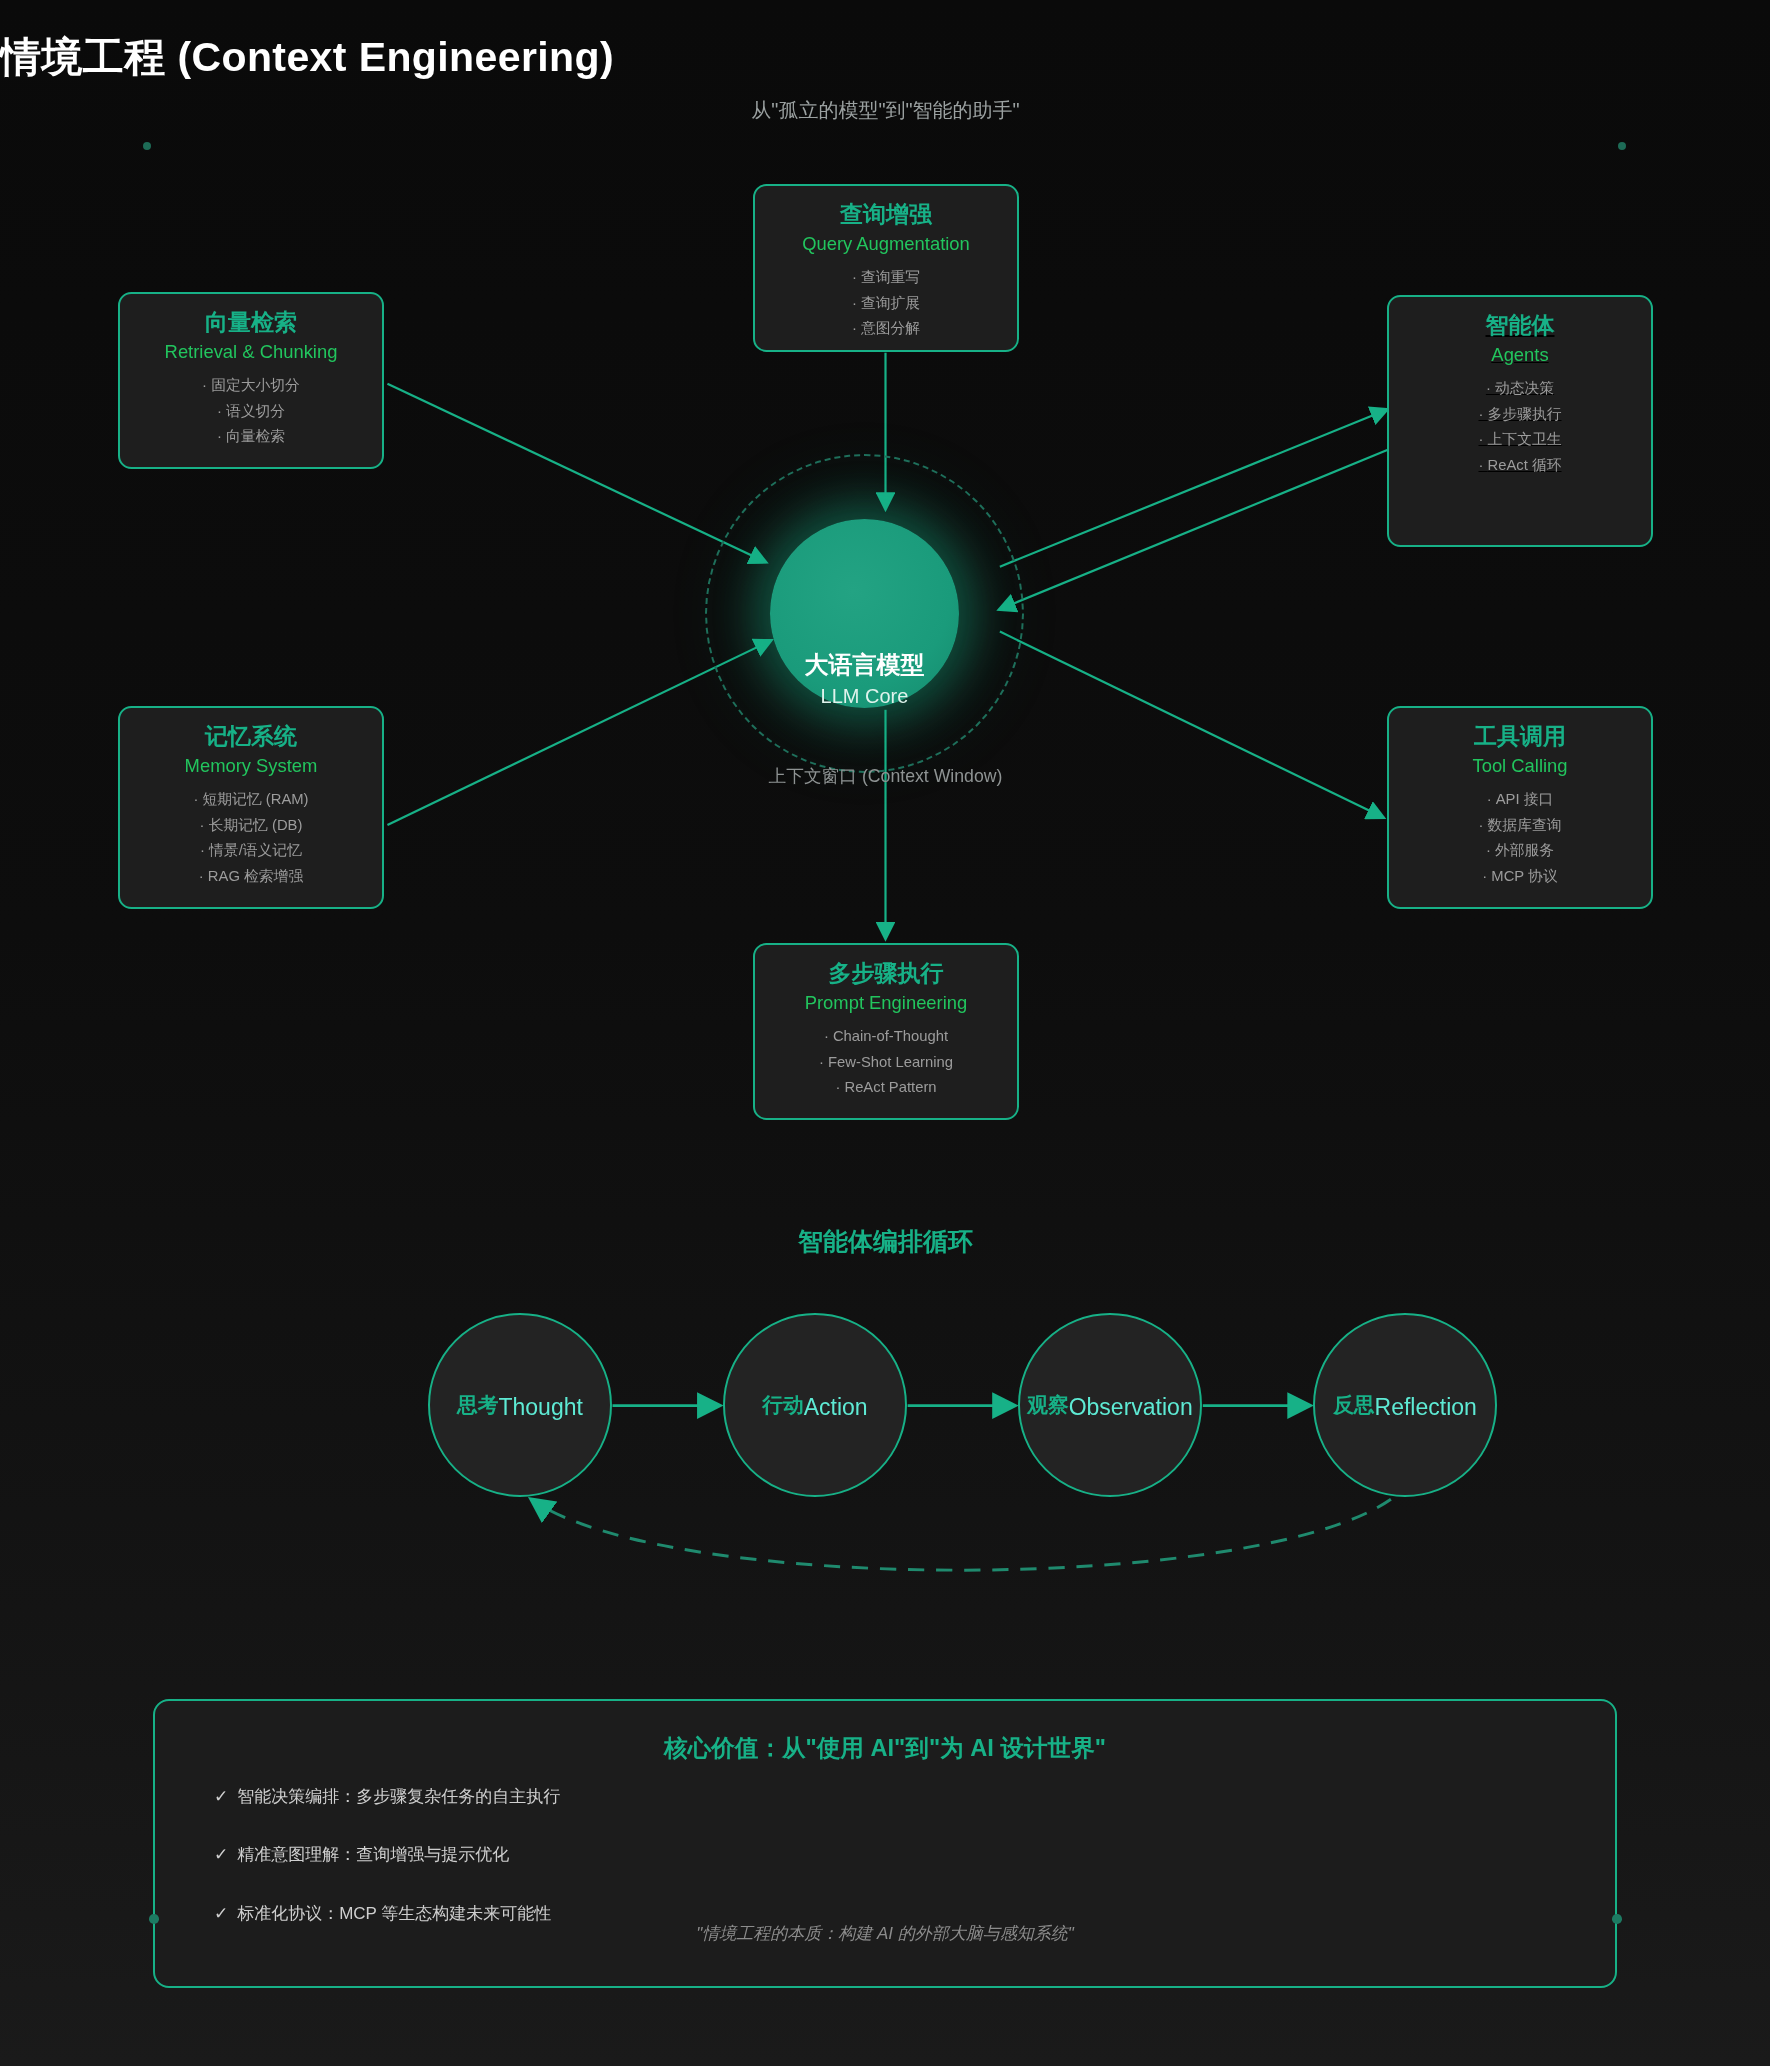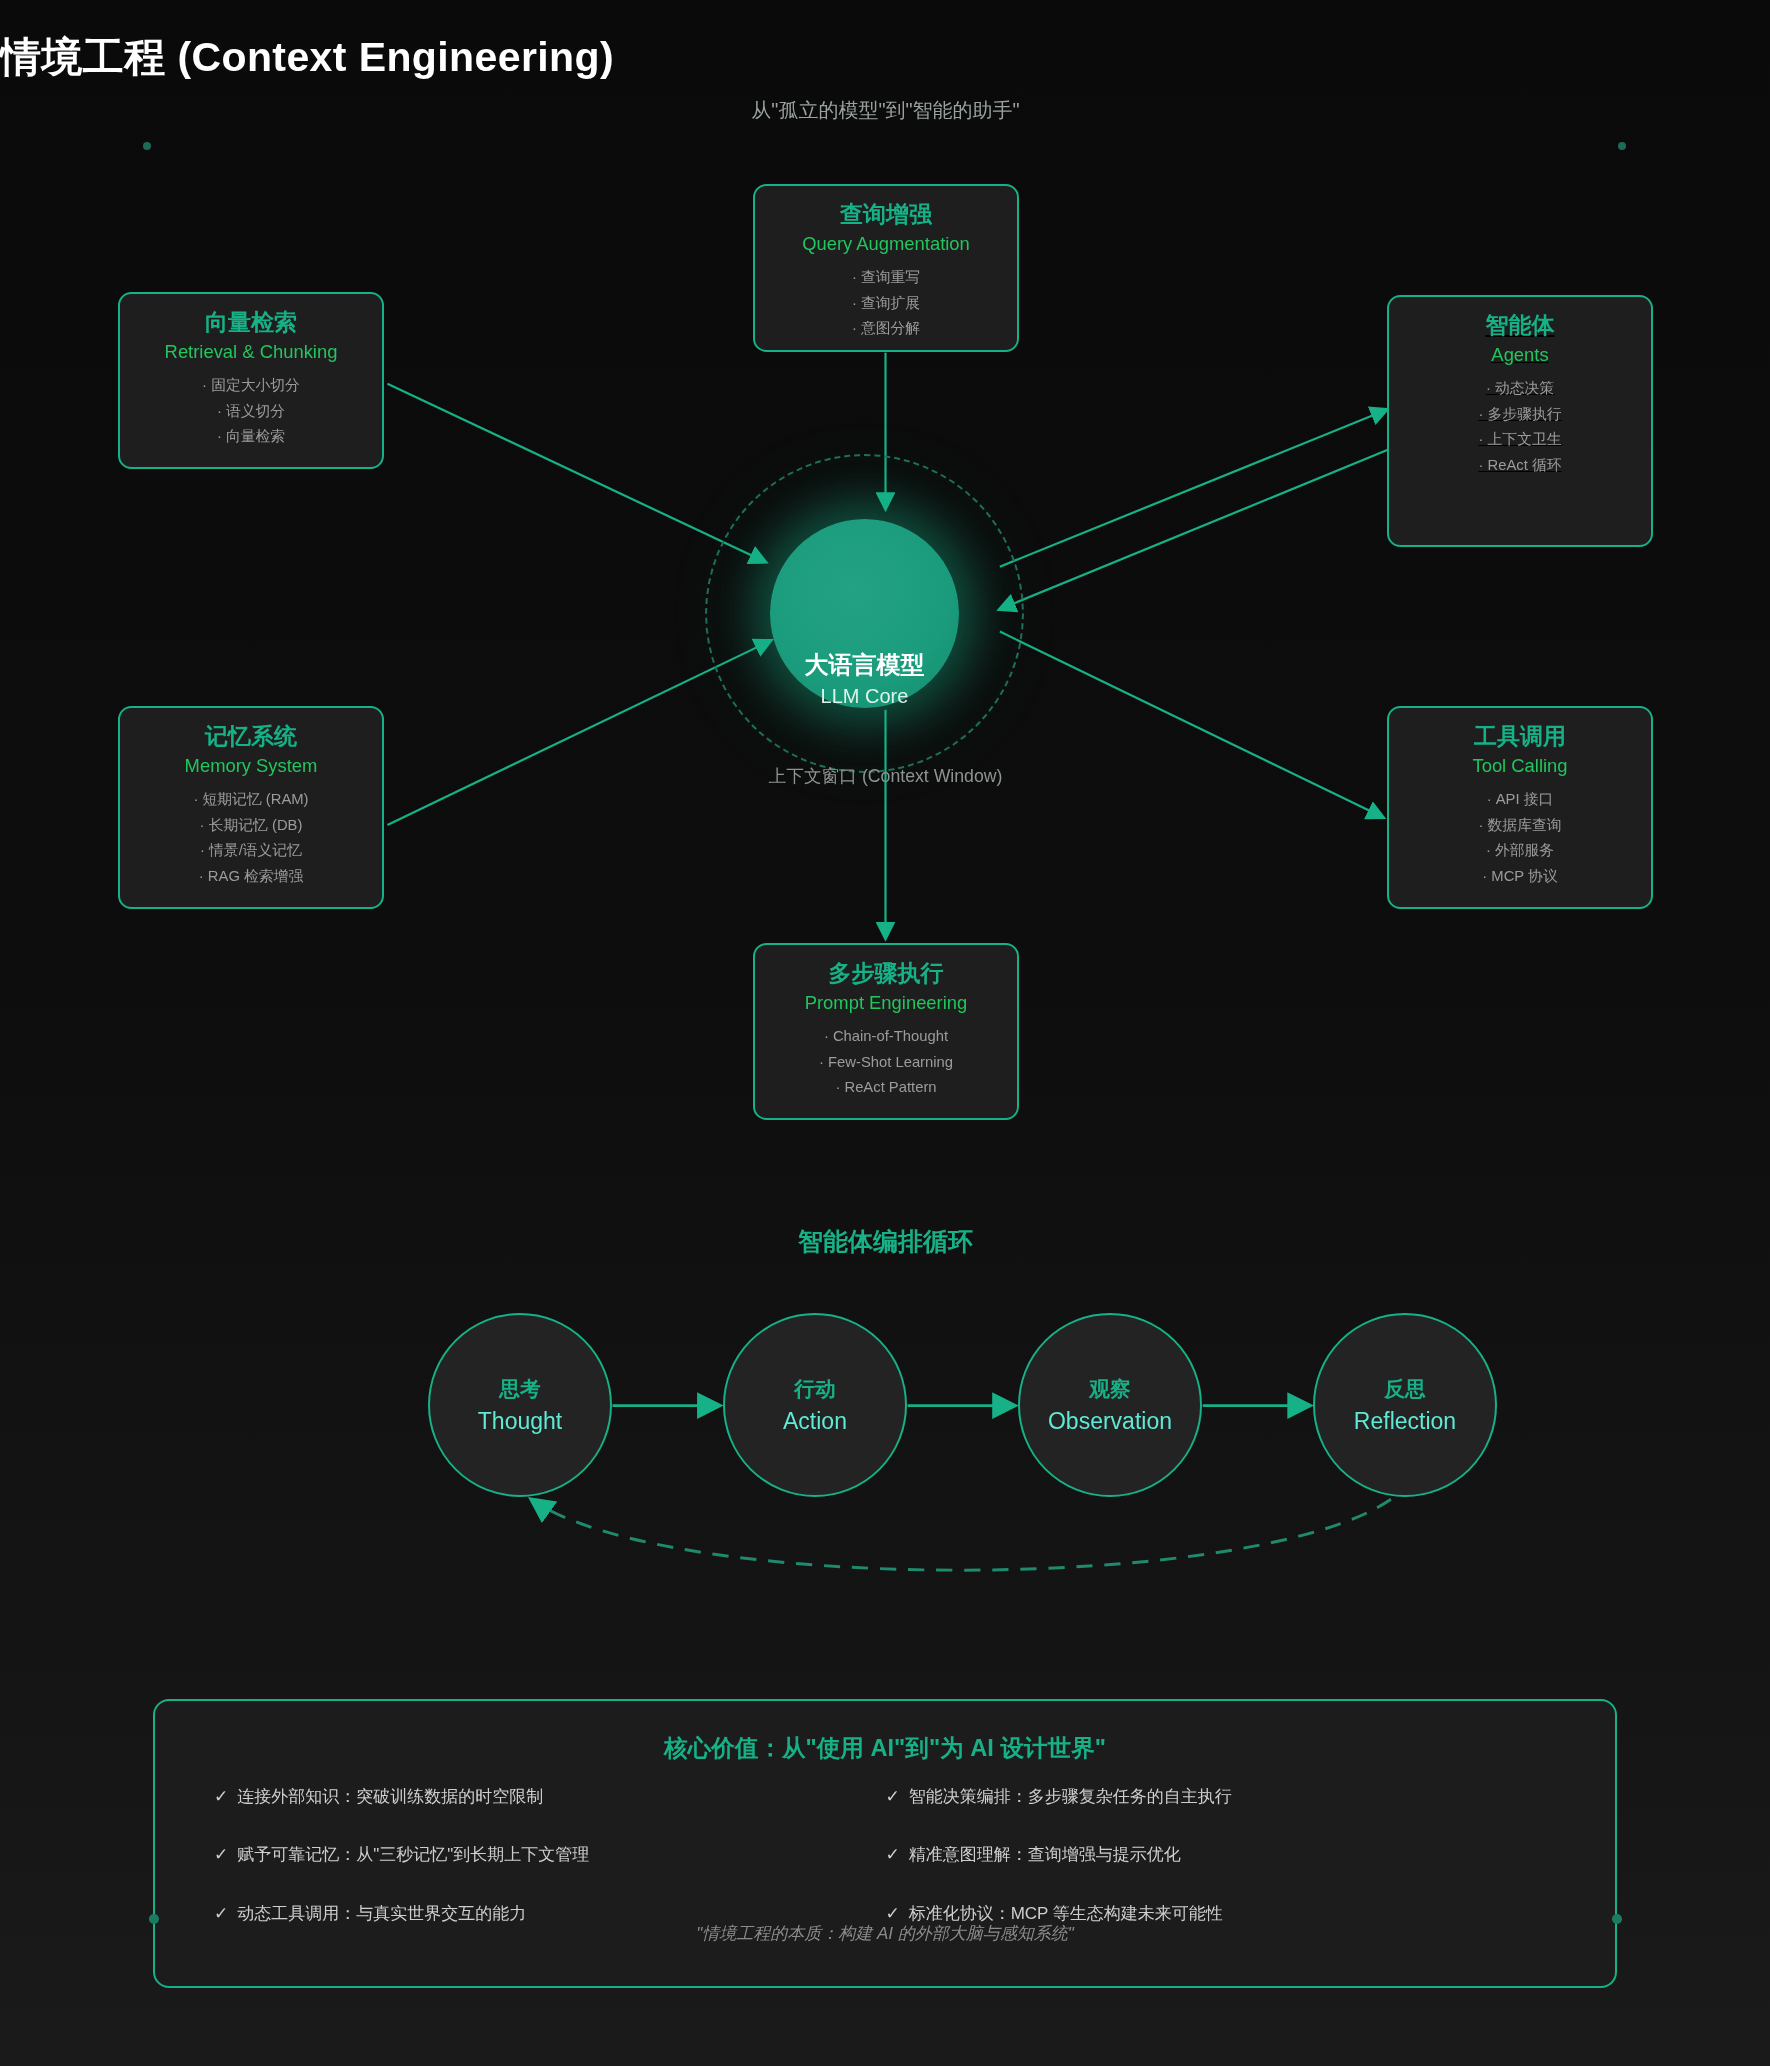--- a/index.html
+++ b/index.html
@@ -135,21 +135,21 @@
     font-weight: bold;
   }
   .loop-node {
     position: absolute;
     width: 184px; height: 184px;
     box-sizing: border-box;
     border: 2.2px solid #17b187;
     border-radius: 50%;
     background: #232323;
     display: flex;
-    flex-direction: column;
+    flex-direction: row;
     align-items: center;
     justify-content: center;
     top: 1313px;
   }
   .loop-node .cn {
     color: #17b187;
     font-size: 20.7px;
     font-weight: bold;
   }
   .loop-node .en {
@@ -334,31 +334,20 @@
     <div class="en">Reflection</div>
   </div>
 
   <div id="value-panel"></div>
   <div class="panel-dot" style="left:149px;top:1914px;"></div>
   <div class="panel-dot" style="left:1612px;top:1914px;"></div>
 
   <div id="value-title">核心价值：从"使用 AI"到"为 AI 设计世界"</div>
 
   <div id="value-cols">
-    <div class="value-col">
-      <div class="value-item">
-        <span class="tick">✓</span><span>连接外部知识：突破训练数据的时空限制</span>
-      </div>
-      <div class="value-item">
-        <span class="tick">✓</span><span>赋予可靠记忆：从"三秒记忆"到长期上下文管理</span>
-      </div>
-      <div class="value-item">
-        <span class="tick">✓</span><span>动态工具调用：与真实世界交互的能力</span>
-      </div>
-    </div>
     <div class="value-col">
       <div class="value-item">
         <span class="tick">✓</span><span>智能决策编排：多步骤复杂任务的自主执行</span>
       </div>
       <div class="value-item">
         <span class="tick">✓</span><span>精准意图理解：查询增强与提示优化</span>
       </div>
       <div class="value-item">
         <span class="tick">✓</span><span>标准化协议：MCP 等生态构建未来可能性</span>
       </div>

